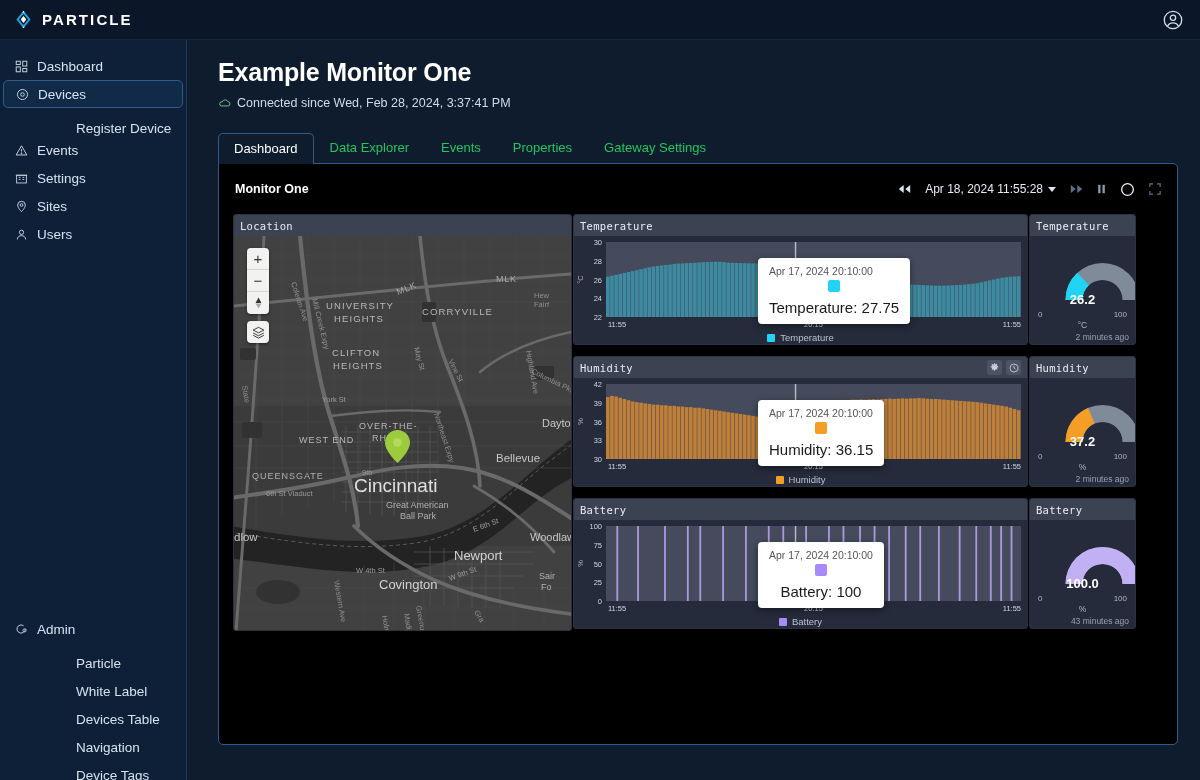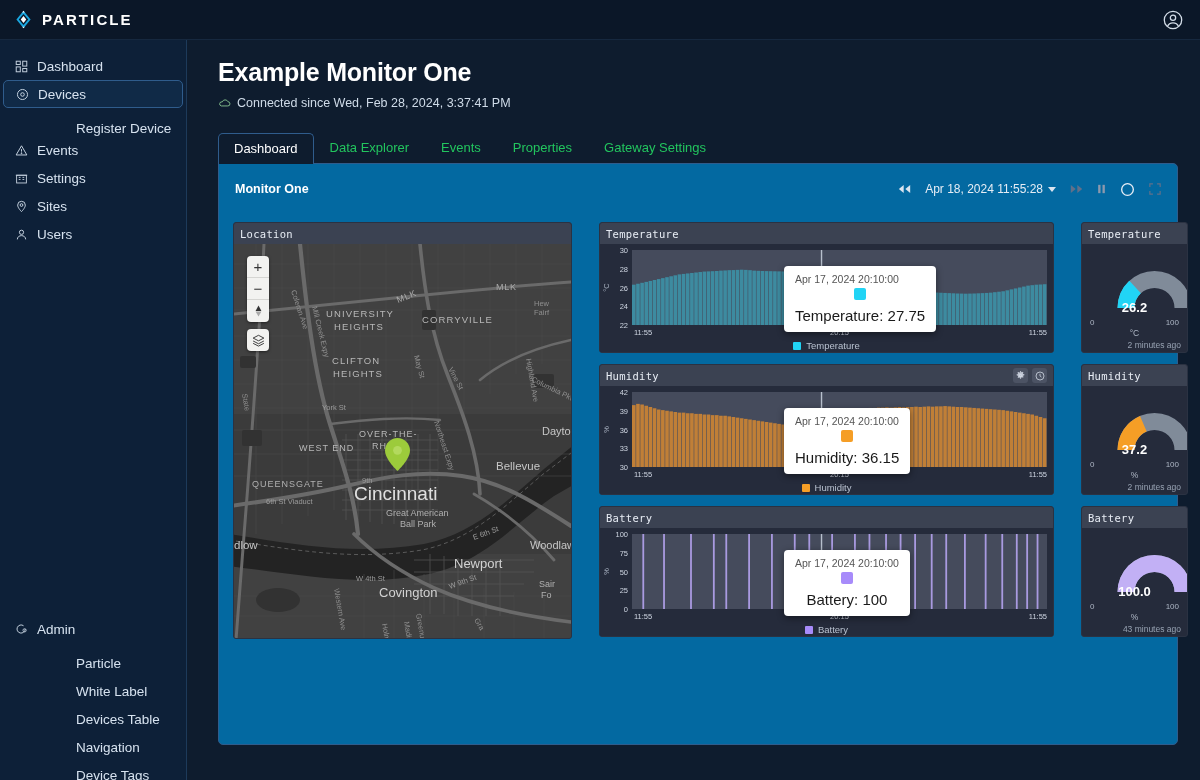--- a/index.html
+++ b/index.html
@@ -54,32 +54,32 @@
 
   .tabs { display: flex; align-items: flex-end; margin-top: 22px; position: relative; z-index: 2; }
   .tab {
     padding: 7px 15px 8px; font-size: 13px; color: #22c55e;
     border: 1px solid transparent; border-bottom: none; border-radius: 5px 5px 0 0;
   }
   .tab.active { background: #0e1c2e; border-color: #2f5c8c; color: #fff; margin-bottom: -1px; }
 
   .panel-wrap {
     border: 1px solid #2f5c8c; border-radius: 0 5px 5px 5px;
-    height: 582px; padding: 12px 14px; background: #0369a1; position: relative;
+    height: 582px; padding: 12px 14px; background: #000000; position: relative;
   }
 
   .dash-head { display: flex; align-items: center; justify-content: space-between; height: 26px; padding: 0 2px; }
   .dash-title { font-size: 12.5px; font-weight: 700; color: #fff; }
   .dash-controls { display: flex; align-items: center; gap: 14px; color: #c5d2e0; font-size: 12px; }
   .ctrl { display: flex; align-items: center; justify-content: center; cursor: pointer; }
   .ctrl.dim { color: #61708a; }
   .date-label { font-size: 12px; color: #e6edf5; display: flex; align-items: center; gap: 5px; }
 
   
-  .grid { display: flex; gap: 27px; margin-top: 20px; }
+  .grid { display: flex; gap: 1px; margin-top: 12px; }
   .col-map { width: 339px; flex: 0 0 339px; }
   .col-charts { width: 455px; flex: 0 0 455px; display: flex; flex-direction: column; gap: 11px; }
   .col-gauges { width: 107px; flex: 0 0 107px; display: flex; flex-direction: column; gap: 11px; }
 
   .card { background: #252b3b; border-radius: 3px; overflow: hidden; border: 1px solid #2b3242; }
   .card-head {
     background: #3b4252; height: 21px; display: flex; align-items: center;
     justify-content: space-between; padding: 0 6px;
   }
   .card-head-title {

